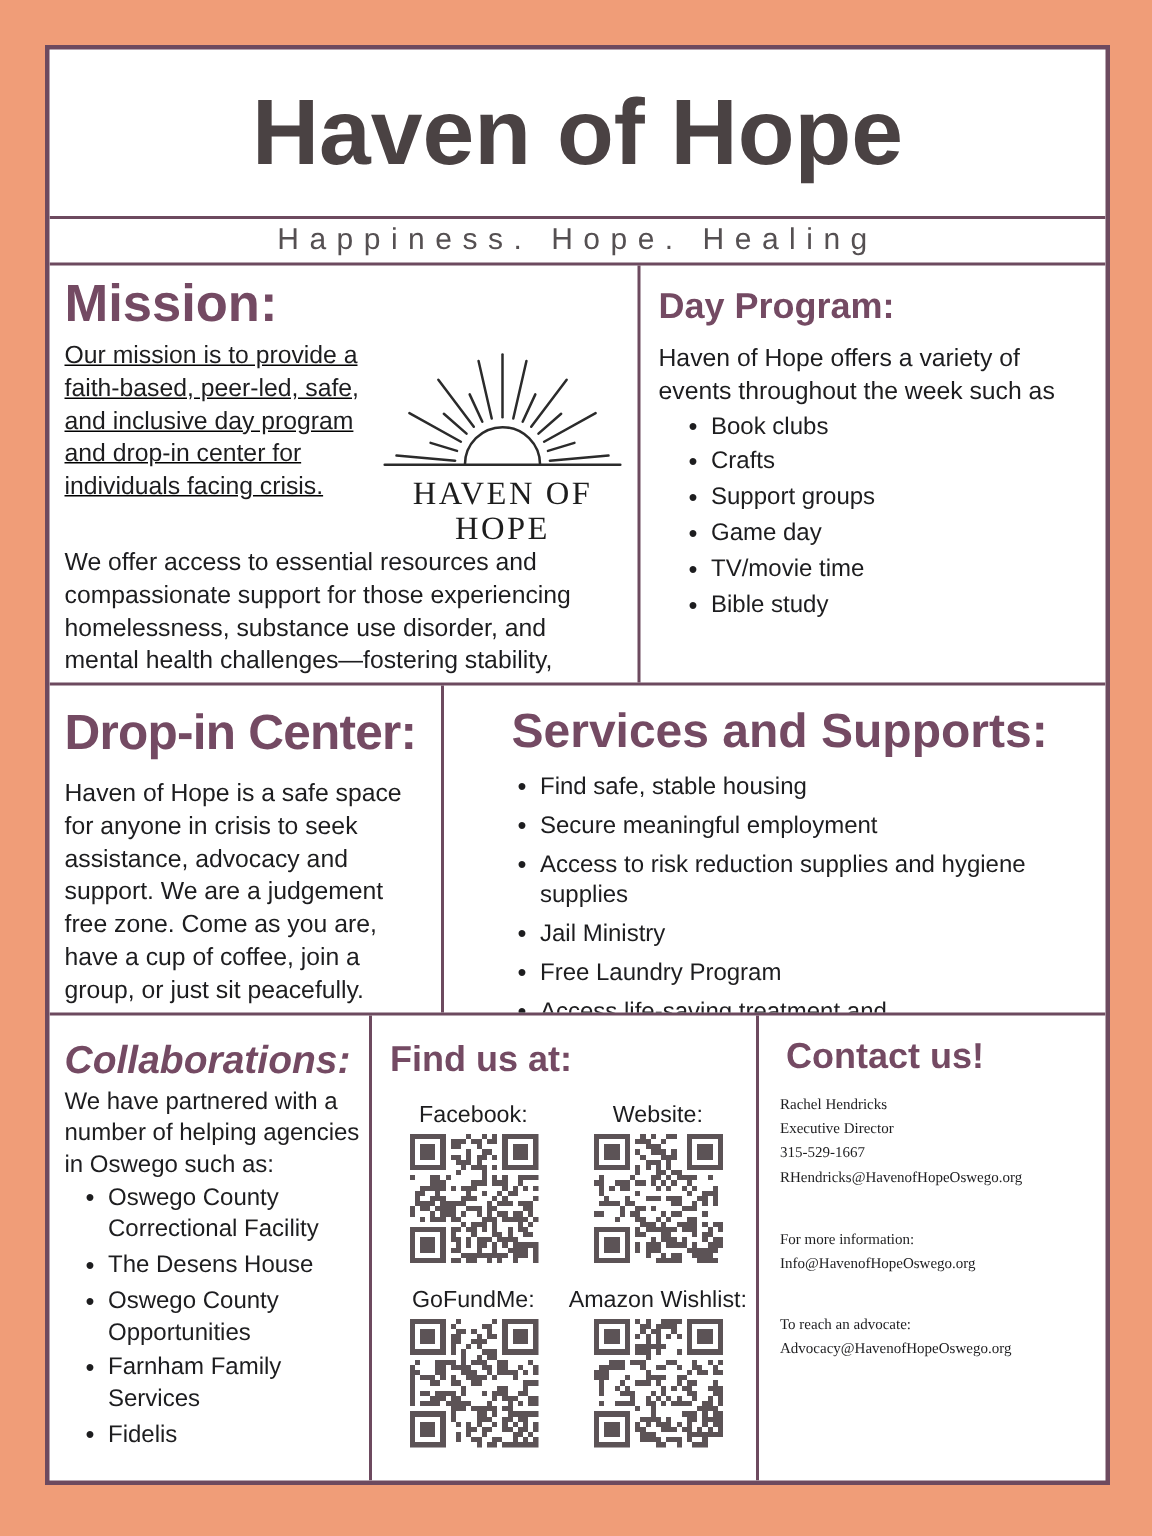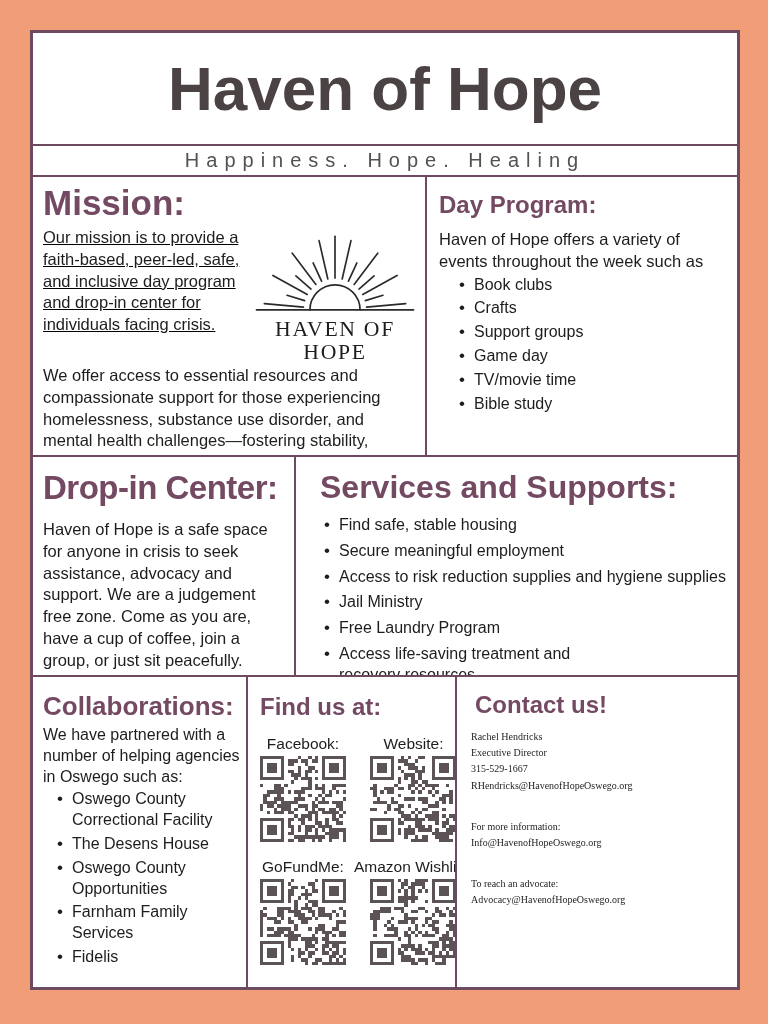--- a/index.html
+++ b/index.html
@@ -29,21 +29,21 @@
     height: 33px; flex: 0 0 auto;
     border-top: 2px solid var(--border, #6d4a5f);
     border-bottom: 2px solid var(--border, #6d4a5f);
     display: flex; align-items: center; justify-content: center;
   }
   .tagline { font-size: 20px; color: var(--tagline, #555052); letter-spacing: 7px; }
 
   
   .row { display: flex; }
   .row-2 { height: 280px; border-bottom: 2px solid var(--border, #6d4a5f); }
-  .row-3 { height: 220px; border-bottom: 2px solid var(--border, #6d4a5f); }
+  .row-3 { height: 220px; border-bottom: 2px solid var(--border, #6d4a5f); gap: 21px; }
   .row-4 { flex: 1; }
   .panel { padding: 10px 12px; overflow: hidden; }
   .v-divider { border-right: 2px solid var(--border, #6d4a5f); }
 
   h2 { color: var(--heading, #744a63); font-weight: bold; }
   .body-text { font-size: 16.5px; color: var(--text, #1d1d1f); line-height: 1.32; }
 
   ul.bullets { list-style: none; }
   ul.bullets li {
     position: relative; padding-left: 17px;
@@ -70,27 +70,27 @@
   .dropin-panel h2 { font-size: 33px; margin-bottom: 12px; letter-spacing: -0.5px; }
 
   
   .services-panel { flex: 1; padding: 12px 10px 0 24px; }
   .services-panel h2 { font-size: 32px; margin-bottom: 9px; }
   .services-panel ul { margin-left: 2px; }
   .services-panel ul.bullets li { margin-bottom: 5px; }
 
   
   .collab-panel { width: 215px; padding: 14px 6px 0 10px; }
-  .collab-panel h2 { font-size: 26px; margin-bottom: 2px; }
+  .collab-panel h2 { font-size: 26px; margin-bottom: 2px; font-style: italic; }
   .collab-panel .body-text { font-size: 16px; }
   .collab-panel ul { margin-left: 12px; margin-top: 2px; }
   .collab-panel ul.bullets li { font-size: 16px; }
 
   
-  .findus-panel { width: 209px; padding: 16px 6px 0 12px; }
+  .findus-panel { width: 258px; padding: 16px 6px 0 12px; }
   .findus-panel h2 { font-size: 24px; margin-bottom: 14px; }
   .qr-grid { display: grid; grid-template-columns: 1fr 1fr; row-gap: 16px; column-gap: 8px; }
   .qr-cell { display: flex; flex-direction: column; align-items: center; }
   .qr-label { font-size: 15.5px; color: var(--text, #1d1d1f); margin-bottom: 3px; white-space: nowrap; }
   .qr-box { width: 86px; height: 86px; }
   .qr-box svg { width: 100%; height: 100%; display: block; }
 
   
   .contact-panel { flex: 1; padding: 14px 6px 0 14px; }
   .contact-panel h2 { font-size: 24px; margin-bottom: 10px; padding-left: 4px; }

